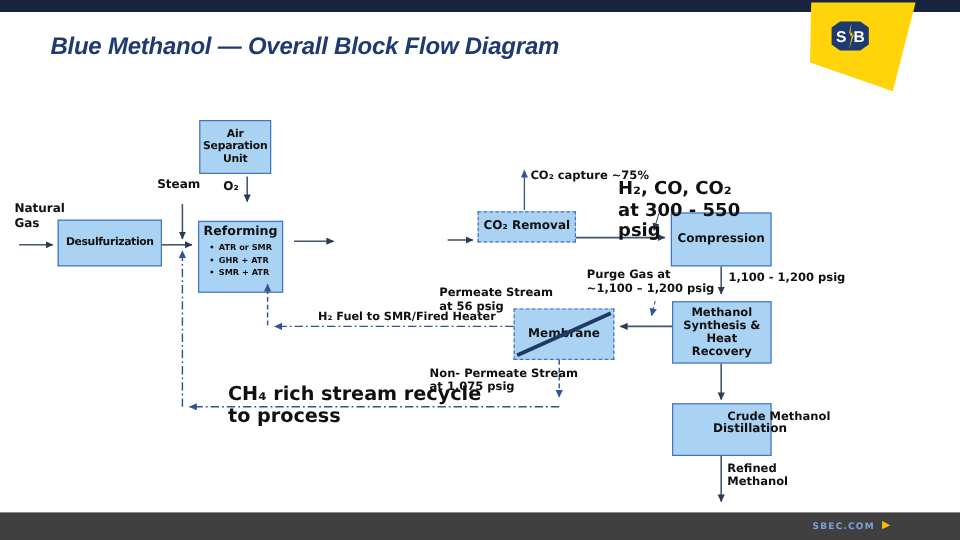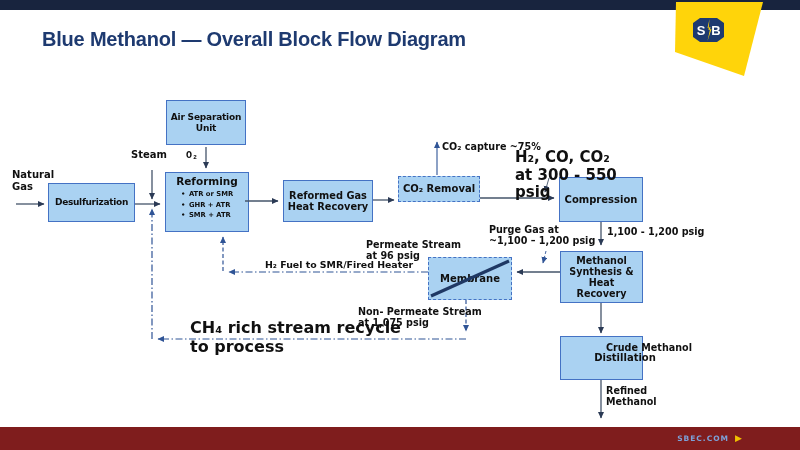--- a/index.html
+++ b/index.html
@@ -1,22 +1,22 @@
 <!DOCTYPE html>
 <html><head>
 <meta charset="utf-8">
 <style>
   html,body{margin:0;padding:0;background:#fff;}
   .slide{position:relative;width:800px;height:450px;background:#ffffff;overflow:hidden;
          font-family:"DejaVu Sans",sans-serif;}
   .topbar{position:absolute;left:0;top:0;width:800px;height:10px;background:#18243e;}
   .page-title{position:absolute;left:42px;top:28px;font-family:"Liberation Sans",sans-serif;
-              font-size:20px;font-weight:bold;color:#1e3a70;letter-spacing:-0.2px;white-space:nowrap;}
+              font-size:20px;font-weight:bold;color:#1e3a70;letter-spacing:-0.2px;white-space:nowrap;font-style:italic;}
   .logo-svg{position:absolute;left:660px;top:0;}
-  .footer{position:absolute;left:0;bottom:0;width:800px;height:23px;background:#7f1d1d;
+  .footer{position:absolute;left:0;bottom:0;width:800px;height:23px;background:#404040;
           display:flex;align-items:center;justify-content:flex-end;padding-right:0;box-sizing:border-box;}
   .footer-inner{display:flex;align-items:center;gap:6px;margin-right:58px;}
   .footer-link{color:#7da2d9;font-size:7.5px;font-weight:bold;letter-spacing:1px;cursor:pointer;}
   .footer-arrow{color:#f2c200;font-size:9px;line-height:1;}
   .box{position:absolute;background:#aad2f2;border:1.6px solid #4472c4;box-sizing:border-box;
        display:flex;align-items:center;justify-content:center;text-align:center;
        font-weight:bold;color:#101010;z-index:1;line-height:1.15;}
   .box.dashed{border-style:dashed;}
   .box-col{flex-direction:column;justify-content:flex-start;}
   .reforming-title{font-size:10.5px;margin-top:2px;}
@@ -42,38 +42,34 @@
     <path d="M33,23 L40,18 H57 L64,23 V37 L57,42 H40 L33,37 Z" fill="#1e3a70"></path>
     <text x="41" y="35" font-size="13" font-weight="bold" fill="#ffffff" text-anchor="middle" font-family="Liberation Sans, sans-serif">S</text>
     <text x="56" y="35" font-size="13" font-weight="bold" fill="#ffffff" text-anchor="middle" font-family="Liberation Sans, sans-serif">B</text>
     <path d="M49.5,19 L47.5,28 L50.5,27 L47.5,41 L51.5,29 L48.5,30 Z" fill="#ffd40a"></path>
   </svg>
 
   <div class="box" style="left:48px;top:183px;width:87px;height:39px;font-size:9px;letter-spacing:-0.3px;">
     <span style="white-space:pre-line;">Desulfurization</span>
   </div>
 
-  <div class="box" style="left:166px;top:100px;width:80px;height:45px;font-size:9px;letter-spacing:-0.2px;">
+  <div class="box" style="left:166px;top:100px;width:60px;height:45px;font-size:9px;letter-spacing:-0.2px;">
     <span style="white-space:pre-line;">Air Separation
 Unit</span>
   </div>
 
-  <div class="box box-col" style="left:165px;top:172px;width:84px;height:60px;">
+  <div class="box box-col" style="left:165px;top:184px;width:71px;height:60px;">
     <div class="reforming-title">Reforming</div>
     <ul class="bullets">
       <li><span>ATR or SMR</span></li>
       <li><span>GHR + ATR</span></li>
       <li><span>SMR + ATR</span></li>
     </ul>
   </div>
 
-  <div class="box" style="left:283px;top:180px;width:90px;height:42px;font-size:9.8px;">
-    <span style="white-space:pre-line;">Reformed Gas
-Heat Recovery</span>
-  </div>
 
   <div class="box dashed" style="left:398px;top:176px;width:82px;height:26px;font-size:10px;">
     <span>CO₂ Removal</span>
   </div>
 
   <div class="box" style="left:559px;top:177px;width:84px;height:45px;font-size:10px;">
     <span>Compression</span>
   </div>
 
   <div class="box" style="left:560px;top:251px;width:83px;height:52px;font-size:9.6px;">
@@ -119,30 +115,30 @@
     <path d="M466 339 H158" stroke="#2f5496" stroke-width="1.2" fill="none" stroke-dasharray="7 2.5 1.5 2.5" marker-end="url(#aBlue)"></path>
     <path d="M152 339 V209" stroke="#2f5496" stroke-width="1.2" fill="none" stroke-dasharray="7 2.5 1.5 2.5" marker-end="url(#aBlue)"></path>
     <path d="M601 303 V333" stroke="#44546a" stroke-width="1.3" fill="none" marker-end="url(#aDark)"></path>
     <path d="M601 380 V418" stroke="#44546a" stroke-width="1.3" fill="none" marker-end="url(#aDark)"></path>
     <path d="M431 296 L509 261" stroke="#1f3864" stroke-width="3.2" fill="none"></path>
   </svg>
 
   <div class="lbl" style="left:12px;top:169px;">Natural
 Gas</div>
   <div class="lbl" style="left:131px;top:149px;">Steam</div>
-  <div class="lbl" style="left:186px;top:150px;font-family:Liberation Mono, monospace;">O₂</div>
+  <div class="lbl" style="left:186px;top:150px;">O₂</div>
   <div class="lbl" style="left:442px;top:141px;font-size:9.6px;">CO₂ capture ~75%</div>
   <div class="lbl" style="left:491px;top:149px;font-size:15px;margin-left:24px;">H₂, CO, CO₂
 at 300 - 550
 psig</div>
   <div class="lbl" style="left:607px;top:226px;font-size:9.6px;">1,100 - 1,200 psig</div>
   <div class="lbl" style="left:489px;top:224px;font-size:9.6px;">Purge Gas at
 ~1,100 – 1,200 psig</div>
   <div class="lbl" style="left:366px;top:239px;font-size:9.6px;">Permeate Stream
-at 96 psig</div>
+at 56 psig</div>
   <div class="lbl" style="left:228px;top:259px;font-size:9.4px;padding-left:37px;">H₂ Fuel to SMR/Fired Heater</div>
   <div class="lbl" style="left:190px;top:319px;font-size:16px;">CH₄ rich stream recycle
 to process</div>
   <div class="lbl" style="left:358px;top:306px;font-size:9.6px;">Non- Permeate Stream
 at 1,075 psig</div>
   <div class="lbl" style="left:606px;top:311px;font-size:9.6px;margin-top:31px;">Crude Methanol</div>
   <div class="lbl" style="left:606px;top:385px;font-size:9.6px;">Refined
 Methanol</div>
 
   <div class="footer">

